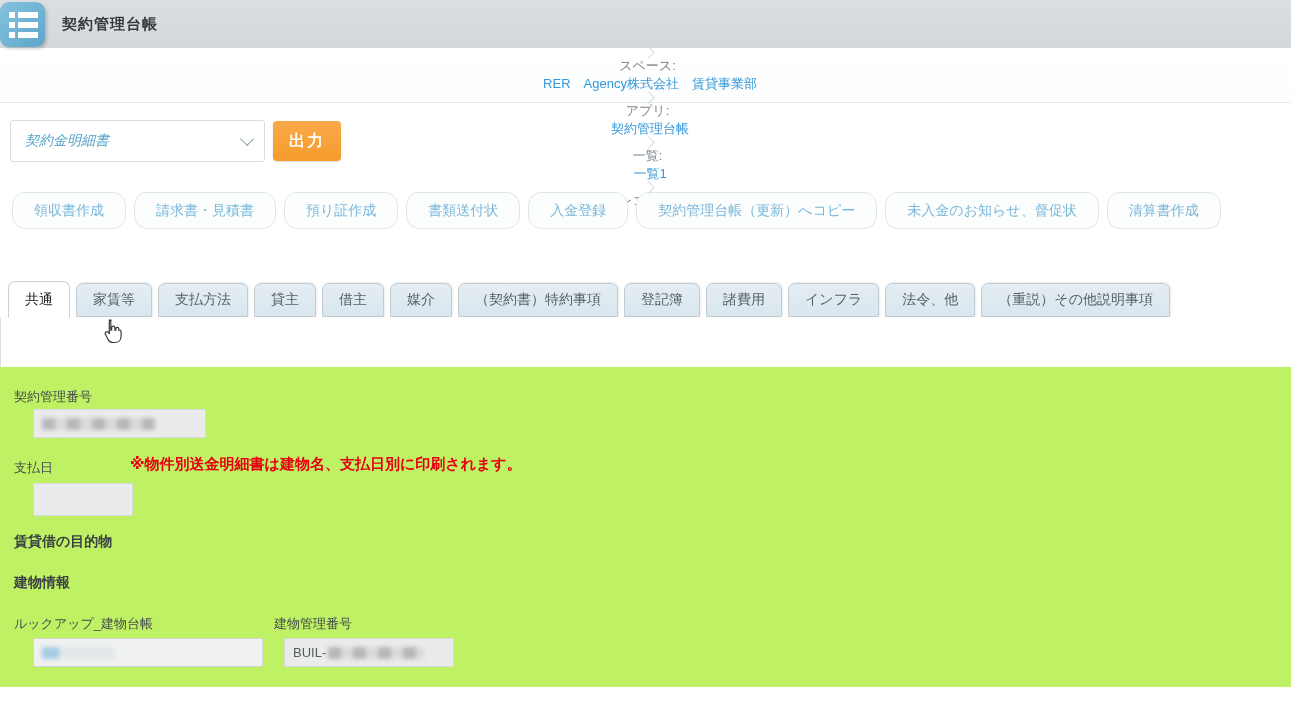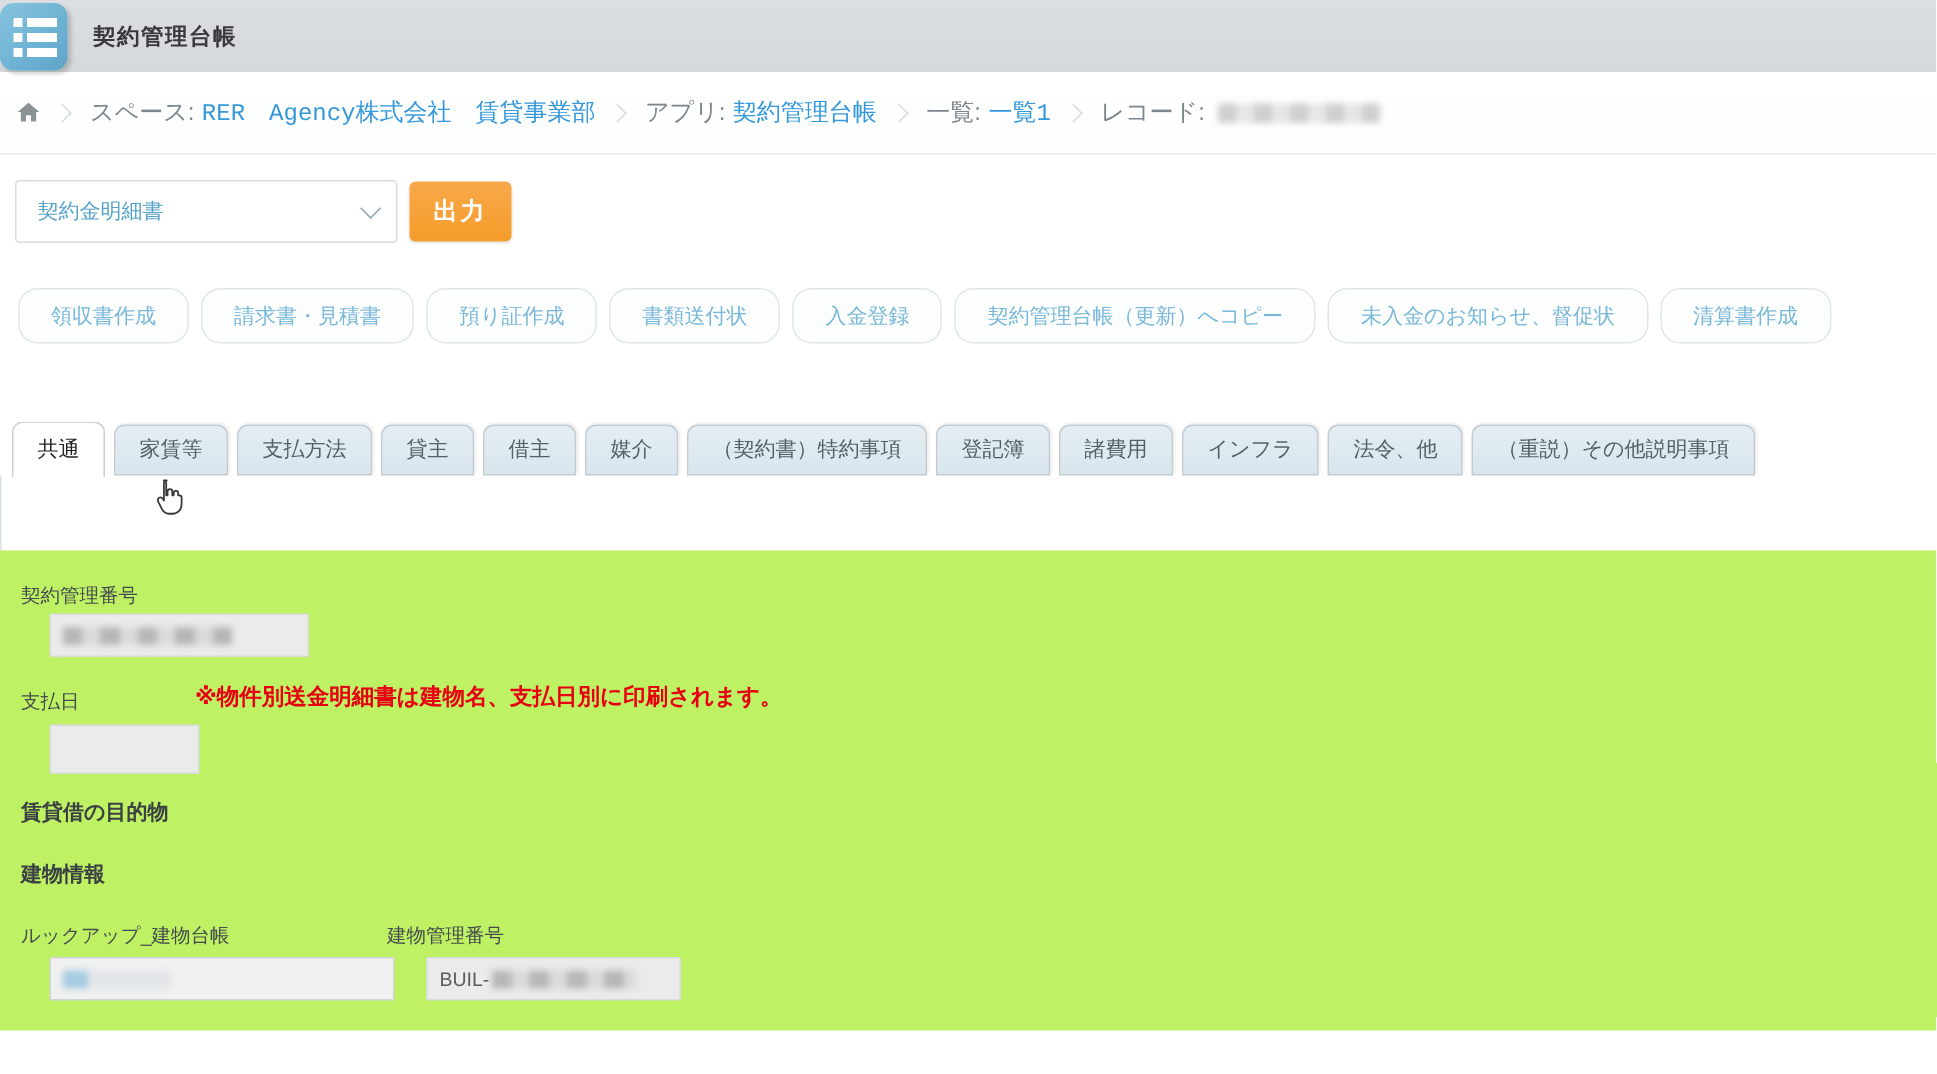--- a/index.html
+++ b/index.html
@@ -13,32 +13,32 @@
     background:linear-gradient(135deg,#85c3de 0%,#6fb3d4 55%,#5ea4c8 100%);
     display:flex; flex-direction:column; justify-content:center; gap:4px; padding-left:9px;
     box-shadow:2px 2px 3px rgba(0,0,0,.18); }
   .app-icon .row { display:flex; gap:3px; align-items:center; }
   .app-icon .sq { width:6px; height:6px; background:#fff; }
   .app-icon .bar { width:20px; height:6px; background:#fff; }
   .topbar-title { margin-left:17px; font-size:15px; font-weight:bold; color:#37393a; letter-spacing:1px; }
 
   
   .breadcrumb { height:55px; background:linear-gradient(#ffffff,#fcfdfd); border-bottom:1px solid #e7eaeb;
-    display:flex; align-items:center; font-size:16px; color:#7c868c; padding-left:9px; }
+    display:flex; align-items:center; font-size:13px; color:#7c868c; padding-left:9px;flex-direction:column; }
   .crumb-sep { width:9px; height:9px; border-top:1px solid #d3dadd; border-right:1px solid #d3dadd;
     transform:rotate(45deg); margin:0 14px 0 10px; flex:0 0 auto; }
-  .crumb-link { color:#3498db; text-decoration:none; cursor:pointer;font-family:Liberation Mono, monospace; }
+  .crumb-link { color:#3498db; text-decoration:none; cursor:pointer; }
   .crumb-label { margin-right:5px; }
   .home-ico { width:16px; height:16px; margin-left:2px; }
 
   
   .export-row { margin:17px 0 0 10px; display:flex; align-items:center; }
   .dropdown { width:255px; height:42px; background:#fff; border:1px solid #d7dcde; border-radius:3px;
     display:flex; align-items:center; justify-content:space-between; padding:0 14px; cursor:pointer; }
-  .dropdown-value { font-size:14px; color:#55a3c8; }
+  .dropdown-value { font-size:14px; color:#55a3c8;font-style:italic; }
   .dropdown-chev { width:10px; height:10px; border-right:1px solid #93a8b1; border-bottom:1px solid #93a8b1;
     transform:rotate(45deg) translateY(-3px); }
   .btn-output { margin-left:8px; height:40px; min-width:68px; padding:0 16px; border:none; border-radius:4px;
     background:linear-gradient(#f8a94a,#f59c2b); color:#fff; font-size:16px; font-weight:bold;
     letter-spacing:2px; cursor:pointer; box-shadow:0 1px 2px rgba(0,0,0,.15); }
 
   
   .actions { margin:30px 0 0 12px; display:flex; flex-wrap:wrap; }
   .actions.second { margin-top:7px; }
   .act-btn { height:37px; margin-right:8px; padding:0 21px; background:#fcfdfd; border:1px solid #e0e6e9;
@@ -165,20 +165,20 @@
     <div class="notice">※物件別送金明細書は建物名、支払日別に印刷されます。</div>
 
     <div class="f-section" style="left:14px; top:166px;">賃貸借の目的物</div>
     <div class="f-section" style="left:14px; top:207px;">建物情報</div>
 
     <div class="f-label" style="left:14px; top:248px;">ルックアップ_建物台帳</div>
     <div class="f-input" style="left:14px; top:271px; width:230px; height:29px; background:#f0f1f1; border-color:#d2d4d5;">
       <span class="redact blue" style="width:72px;"></span>
     </div>
 
-    <div class="f-label" style="left:258px; top:248px;font-family:Liberation Serif, serif;">建物管理番号</div>
+    <div class="f-label" style="left:274px; top:248px;font-family:Liberation Serif, serif;">建物管理番号</div>
     <div class="f-input" style="left:265px; top:271px; width:170px; height:29px;">
       <span style="color:#565c5f;">BUIL-</span>
       <span class="redact" style="width:96px; margin-left:2px;"></span>
     </div>
 
   </div>
 </div>
 
 </body></html>

